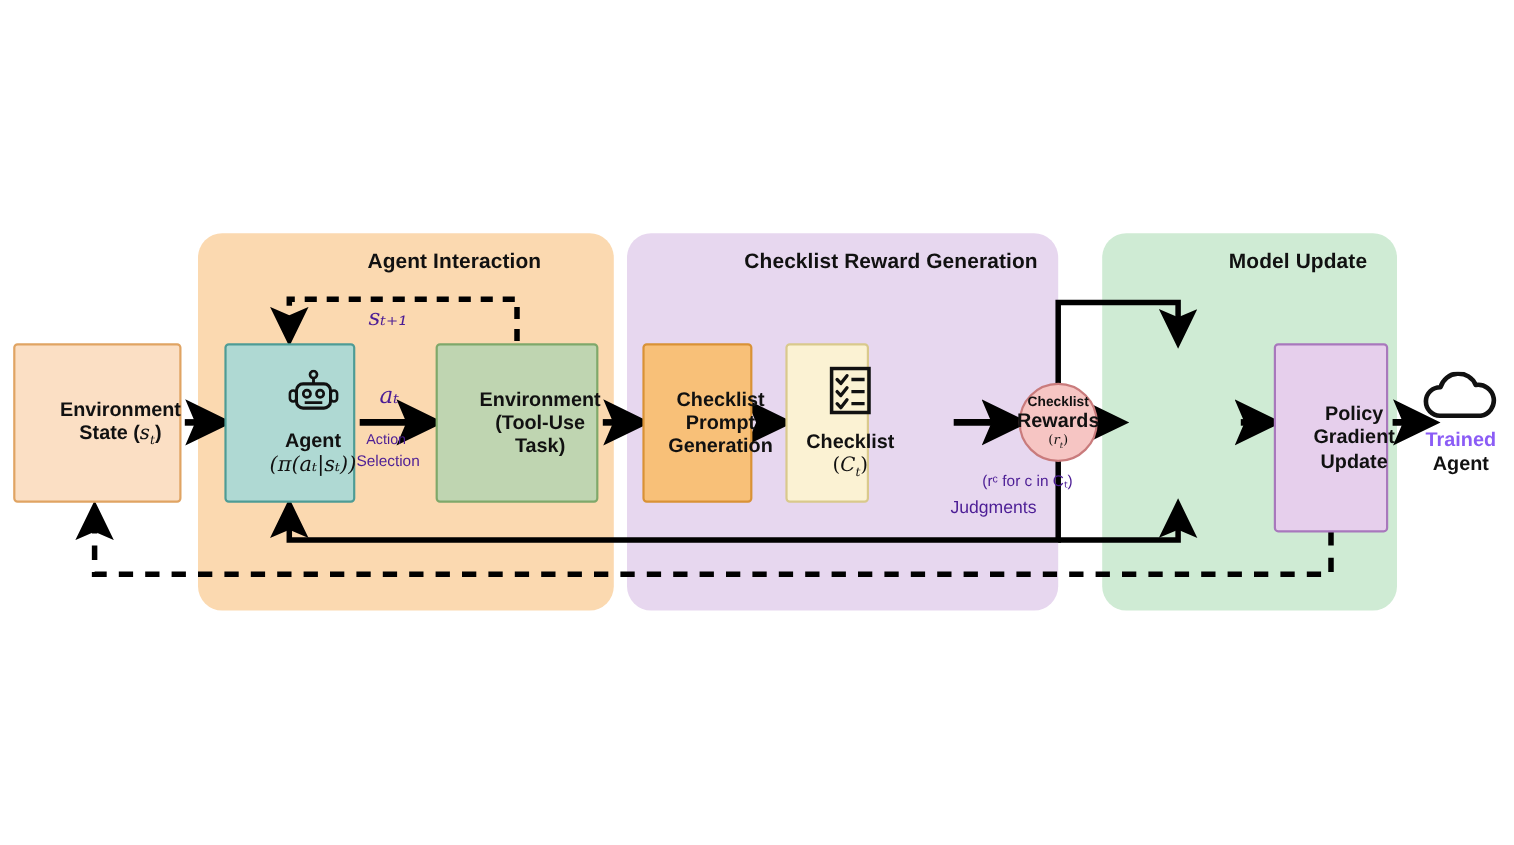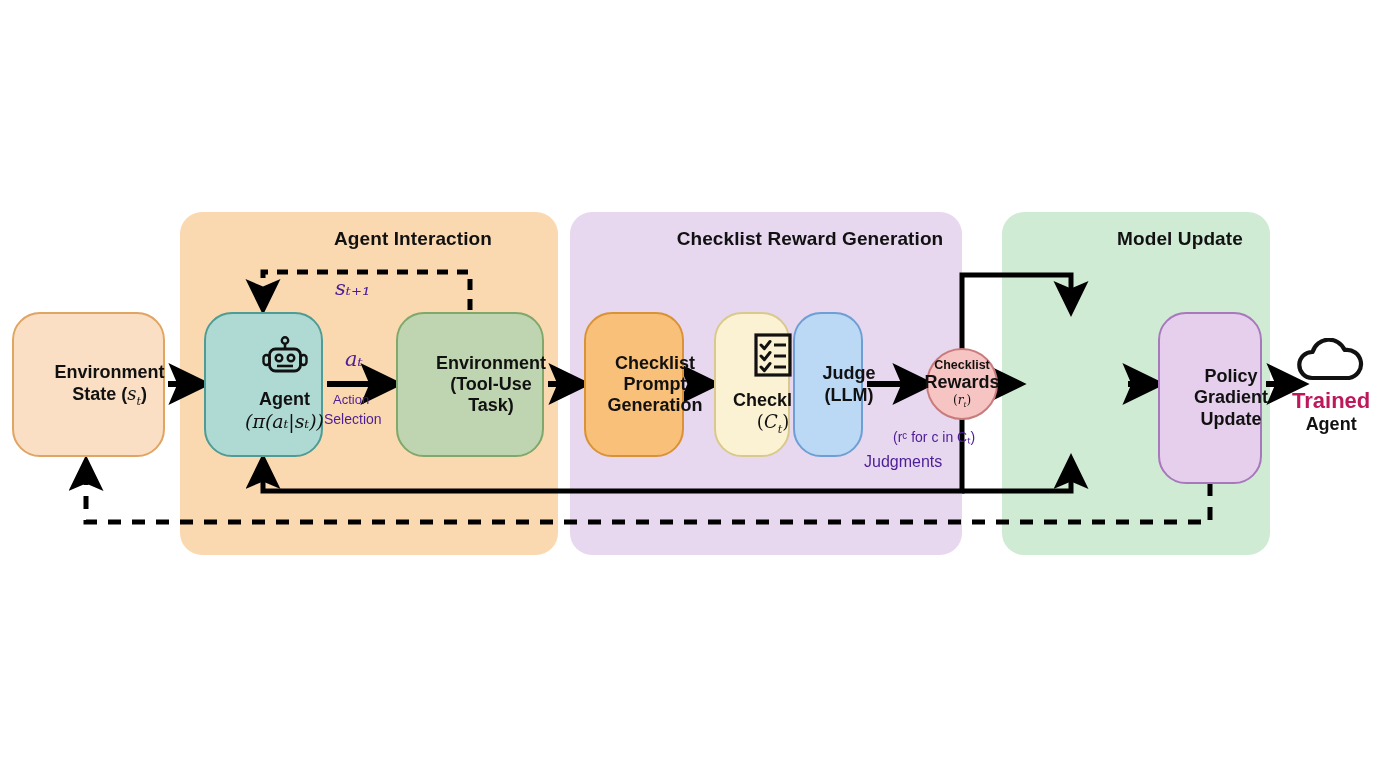--- a/index.html
+++ b/index.html
@@ -25,21 +25,21 @@
     font-size:19px;
     font-weight:bold;
     color:#111111;
     letter-spacing:.1px;
     padding-left:44px;
   }
 
   
   .node{
     position:absolute;
-    border-radius:28px;
+    border-radius:4px;
     box-sizing:border-box;
     display:flex;
     flex-direction:column;
     align-items:center;
     justify-content:center;
     text-align:center;
     color:#111111;
     font-weight:bold;
     line-height:1.18;
     padding-left:42px;
@@ -170,24 +170,20 @@
         <path d="M8,34 l3.4,3.6 L17,30.5" fill="none" stroke="#111" stroke-width="3" stroke-linecap="round" stroke-linejoin="round"></path>
         <line x1="21" y1="34" x2="33" y2="34" stroke="#111" stroke-width="3"></line>
       </svg>
     </span>
     <div class="l1" style="margin-top:6px">Checklist</div>
     <div class="l2">
       <span class="mathw">(</span><span class="math">C</span><sub class="math">t</sub><span class="mathw">)</span>
     </div>
   </div>
 
-  <div class="node" id="node-5" style="left: 793px; top: 312px; width: 70px; height: 145px; background: rgb(187, 216, 245); border: 2.5px solid rgb(110, 159, 212);">
-    <div class="l1">Judge</div>
-    <div class="l1">(LLM)</div>
-  </div>
 
 
   <div class="node" id="node-7" style="left: 1158px; top: 312px; width: 104px; height: 172px; background: rgb(230, 207, 236); border: 2.5px solid rgb(168, 120, 188);">
     <div class="l1">Policy</div>
     <div class="l1">Gradient</div>
     <div class="l1">Update</div>
   </div>
 
   <div class="circle" id="circle-0" style="left: 926px; top: 348px; width: 72px; height: 72px; background: rgb(246, 197, 195); border: 2.5px solid rgb(201, 123, 124);">
     <div style="font-size:12.5px">Checklist</div>
@@ -196,21 +192,21 @@
       <span class="mathw">(</span><span class="math">r</span><sub class="math">t</sub><span class="mathw">)</span>
     </div>
   </div>
 
   <div id="terminal" style="position: absolute; display: flex; flex-direction: column; align-items: center; left: 1292px; top: 338px;">
     <span class="icon">
       <svg width="72" height="44" viewBox="0 0 72 44">
         <path d="M17,40 a13,13 0 0 1 0.6,-26 a17,17 0 0 1 32,-2 a12,12 0 0 1 4.5,28 Z" fill="none" stroke="#111" stroke-width="4.2" stroke-linejoin="round"></path>
       </svg>
     </span>
-    <div style="font-size:22px;font-weight:bold;line-height:1.2;margin-top:2px;color:#be185d;">Trained</div>
+    <div style="font-size:18px;font-weight:bold;line-height:1.2;margin-top:2px;color:#8b5cf6;">Trained</div>
     <div style="font-size:18px;font-weight:bold;line-height:1.2;color:#111;">Agent</div>
   </div>
 
   <div class="lbl" id="elbl-0" style="left: 335px; top: 276px; font-size: 21px; font-family: &quot;DejaVu Serif&quot;, serif; font-style: italic;">sₜ₊₁</div>
   <div class="lbl" id="elbl-1" style="left: 345px; top: 347px; font-size: 21px; font-family: &quot;DejaVu Serif&quot;, serif; font-style: italic;">aₜ</div>
   <div class="lbl" id="elbl-2" style="left: 333px; top: 392px; font-size: 13px;">Action</div>
   <div class="lbl" id="elbl-3" style="left: 324px; top: 411px; font-size: 14px;">Selection</div>
   <div class="lbl" id="elbl-4" style="left: 864px; top: 409px; font-size: 16px; margin-top: 44px;">Judgments</div>
   <div class="lbl" id="elbl-5" style="left: 860px; top: 427px; font-size: 14px; margin-left: 33px;">(rᶜ for c in Cₜ)</div>
 

